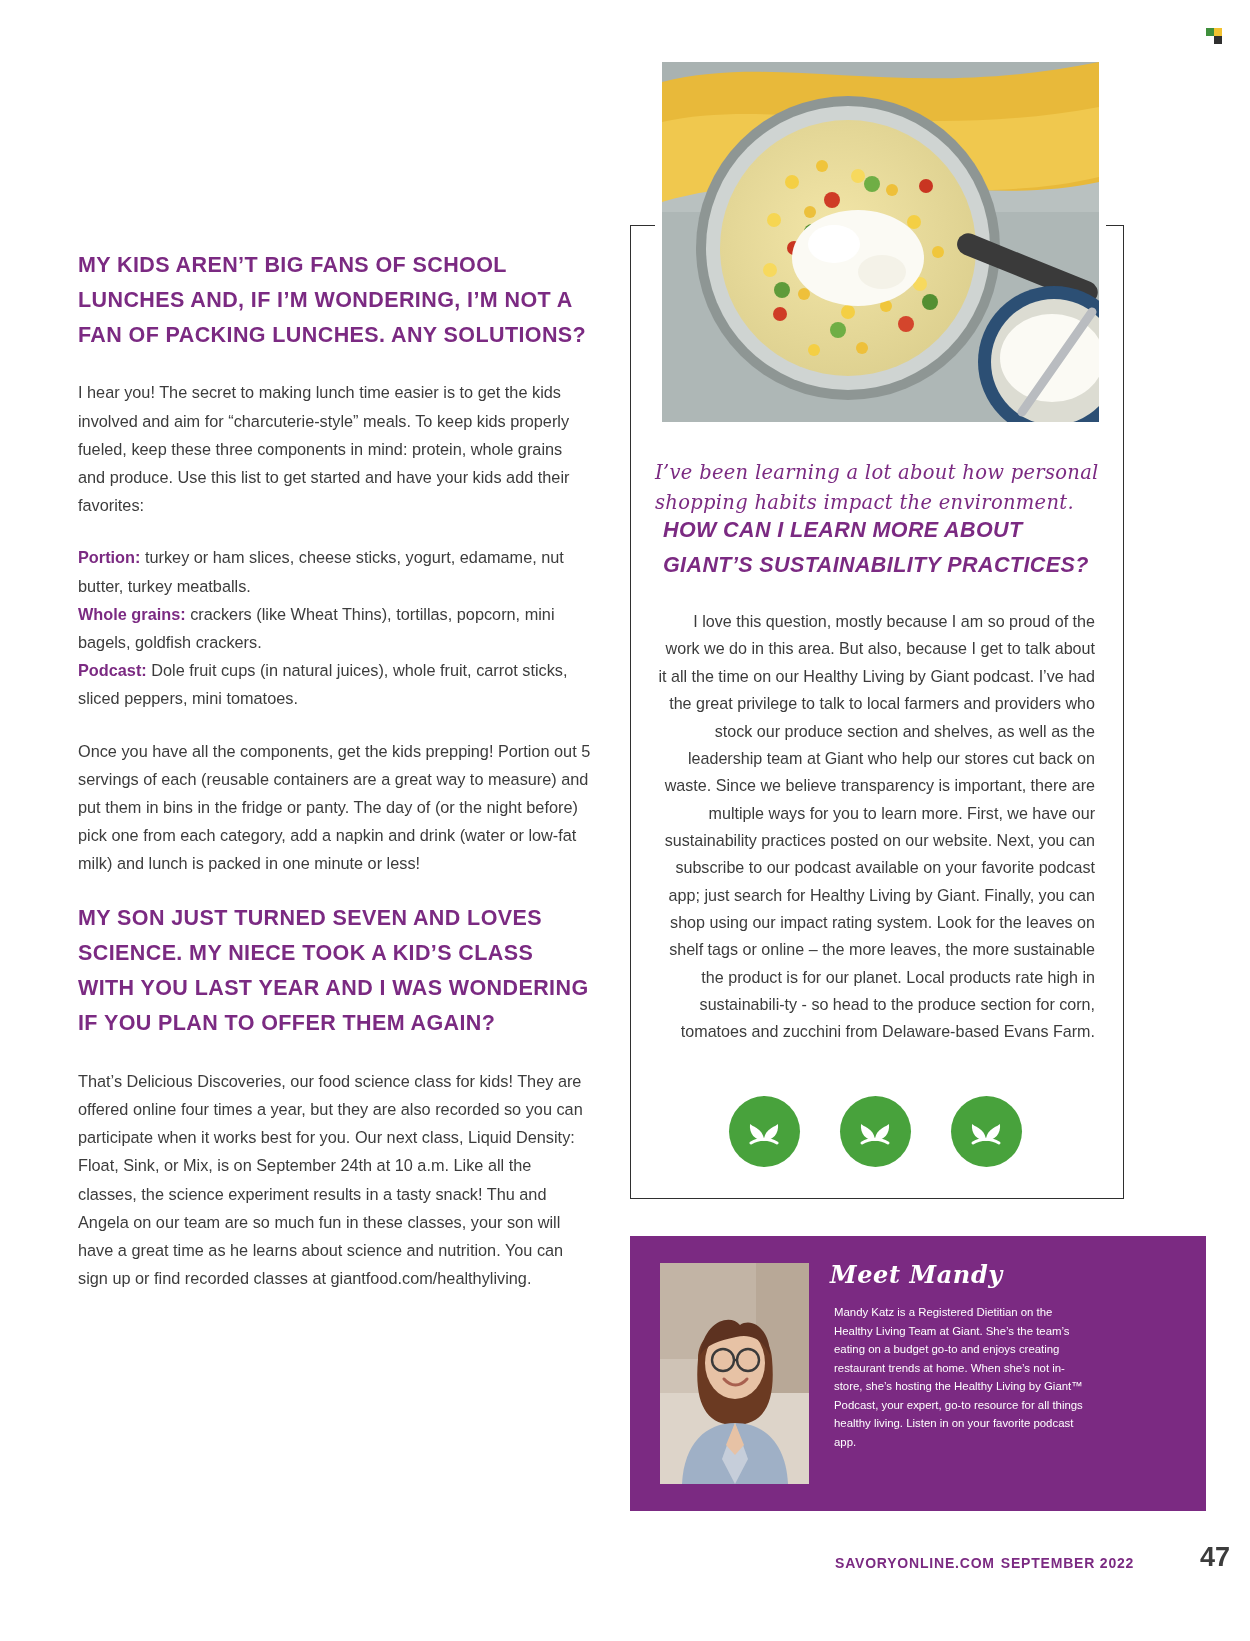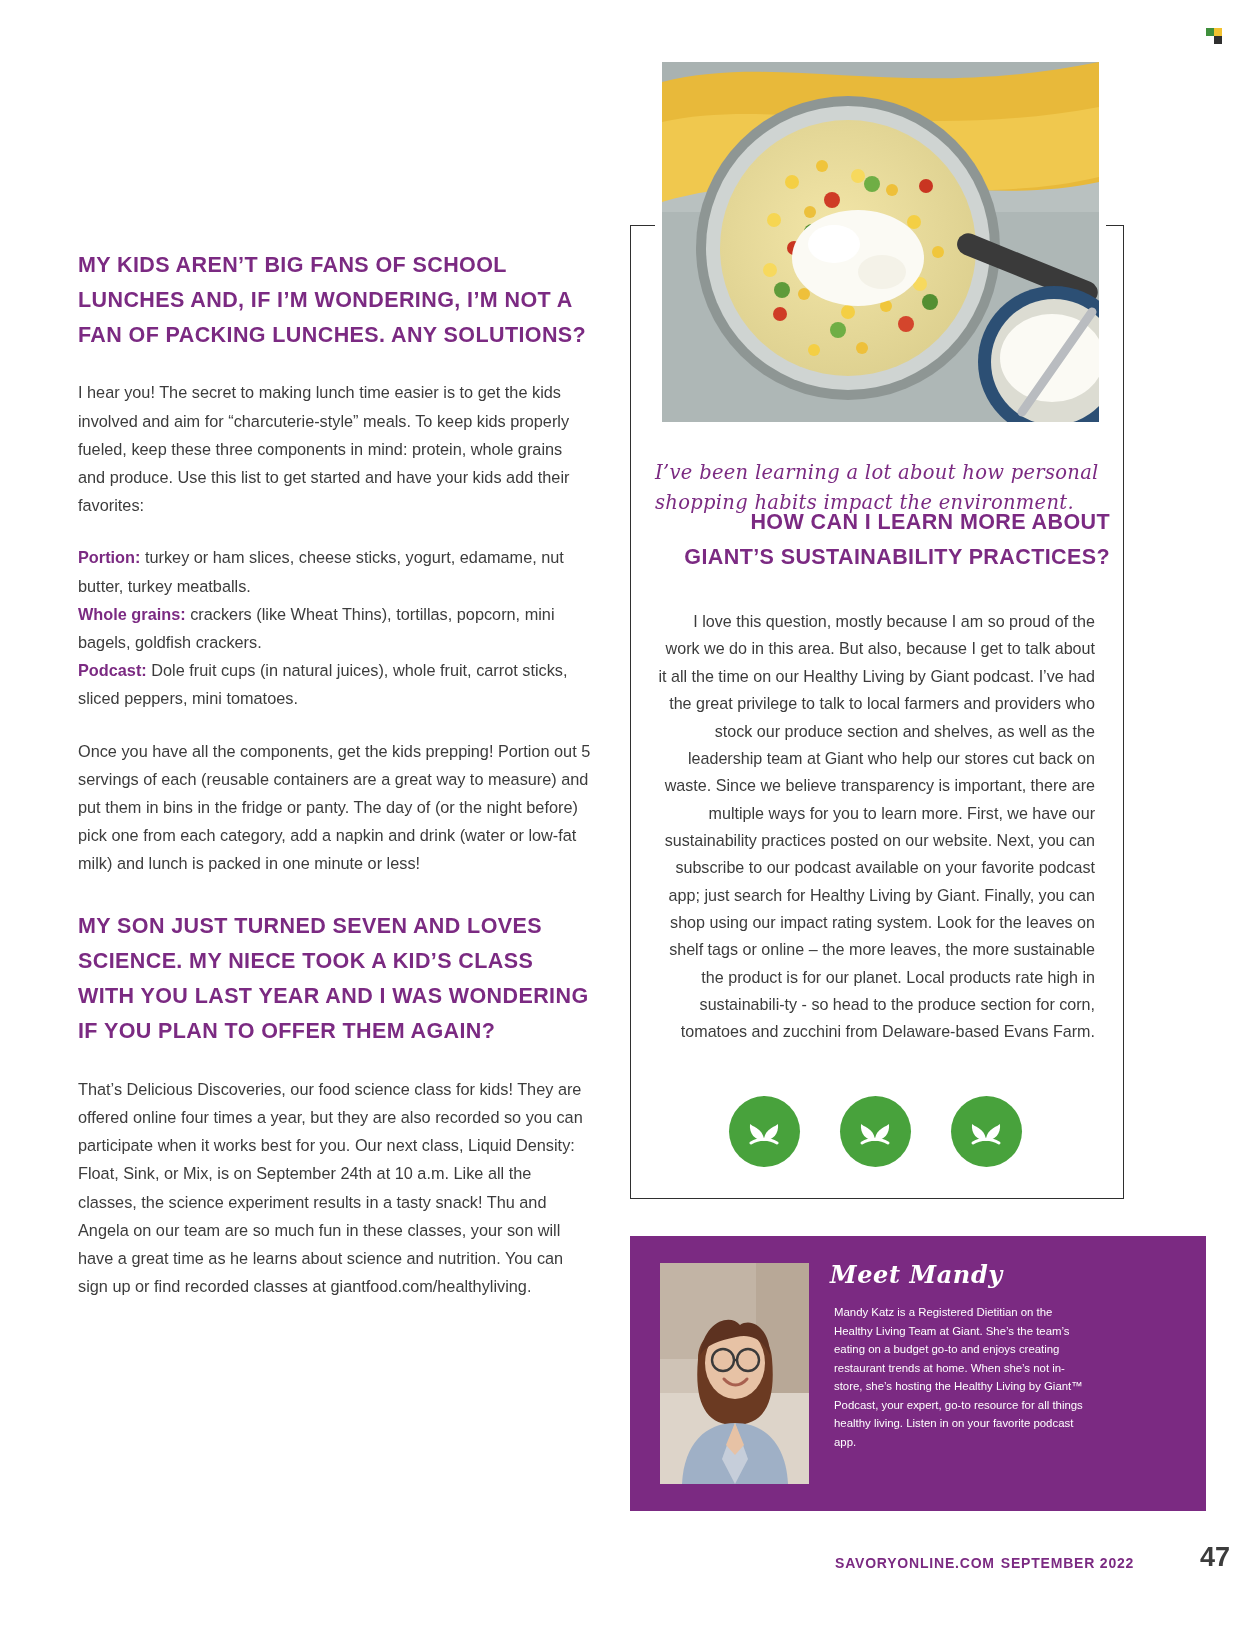--- a/index.html
+++ b/index.html
@@ -52,21 +52,21 @@
     color: #3c3c3c;
     font-size: 16.3px;
     line-height: 1.73;
     margin: 16px 0 24px 0;
   }
   .body-text .lbl {
     color: #7b2a82;
     font-weight: bold;
   }
   .q-head.second {
-    margin-top: 32px;
+    margin-top: 24px;
   }
 
   .photo-food {
     position: absolute;
     left: 662px;
     top: 62px;
     width: 437px;
     height: 360px;
     overflow: hidden;
     background: #c9cfcf;
@@ -102,23 +102,24 @@
     font-style: italic;
     font-size: 19.5px;
     line-height: 1.58;
     letter-spacing: 0.3px;
   }
   .q-head.right {
     position: absolute;
     left: 655px;
     top: 505px;
     width: 455px;
-    text-align: right;
+    text-align: left;
     font-size: 21.5px;
-    margin: 0;
+    margin: 8px;
+    font-style: italic;
   }
 
   .right-body {
     position: absolute;
     left: 655px;
     top: 592px;
     width: 440px;
     color: #3c3c3c;
     font-size: 16.1px;
     line-height: 1.70;

